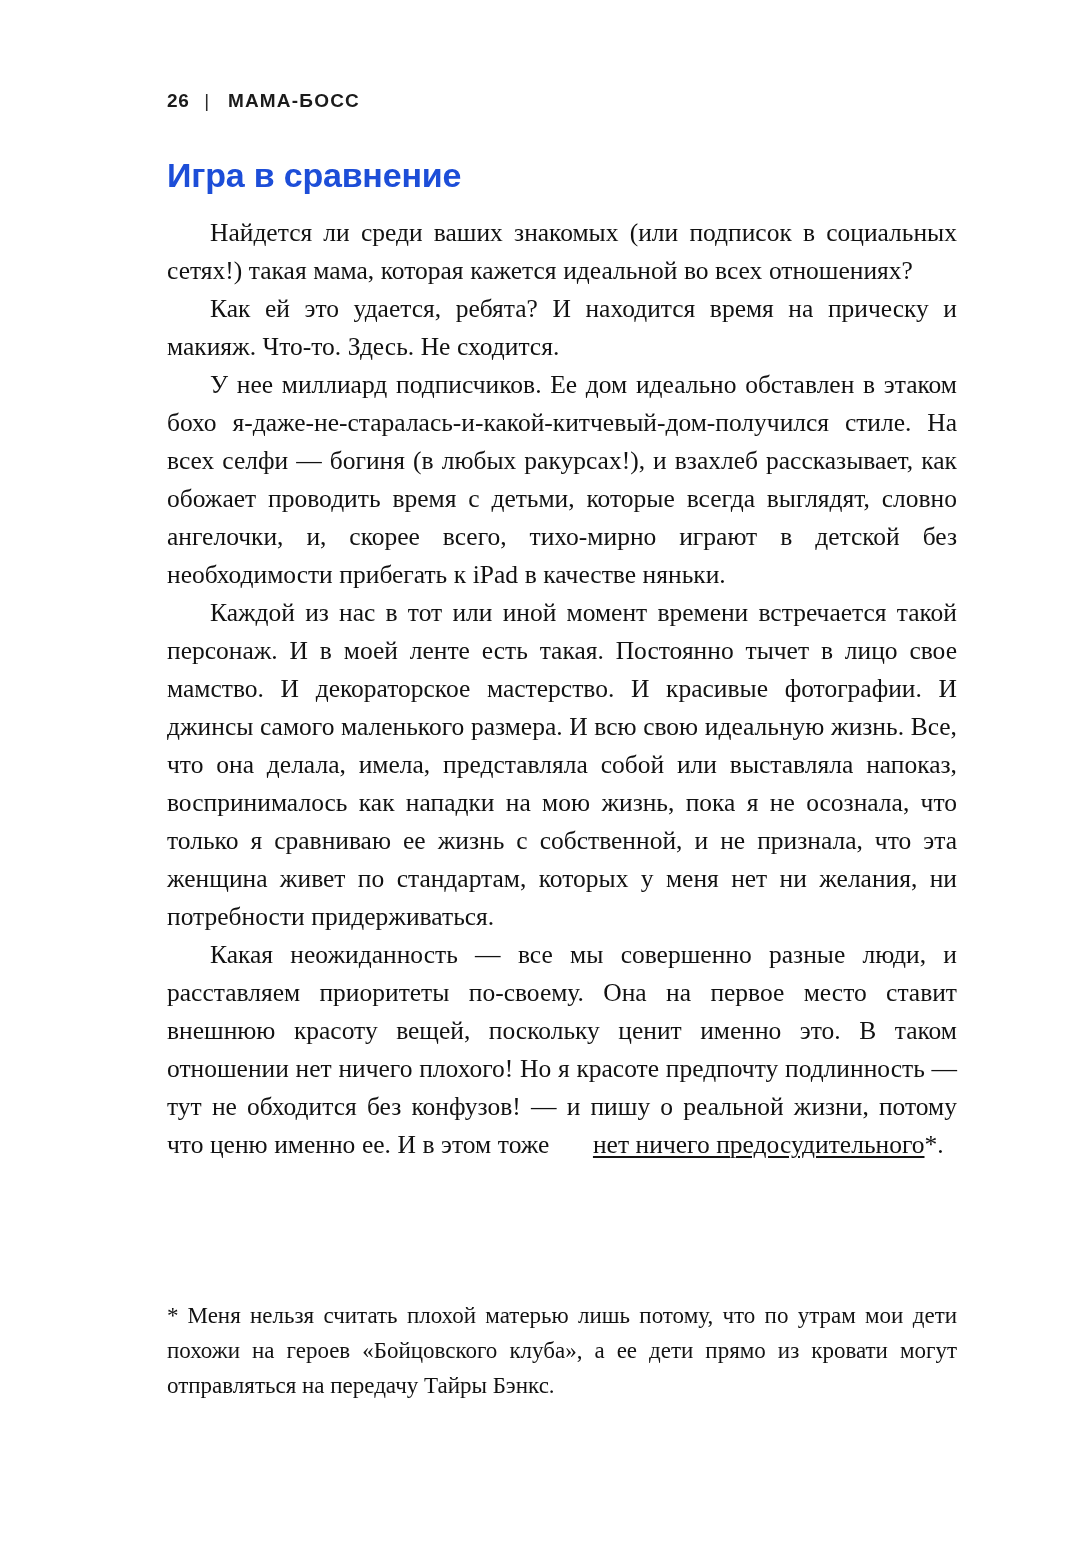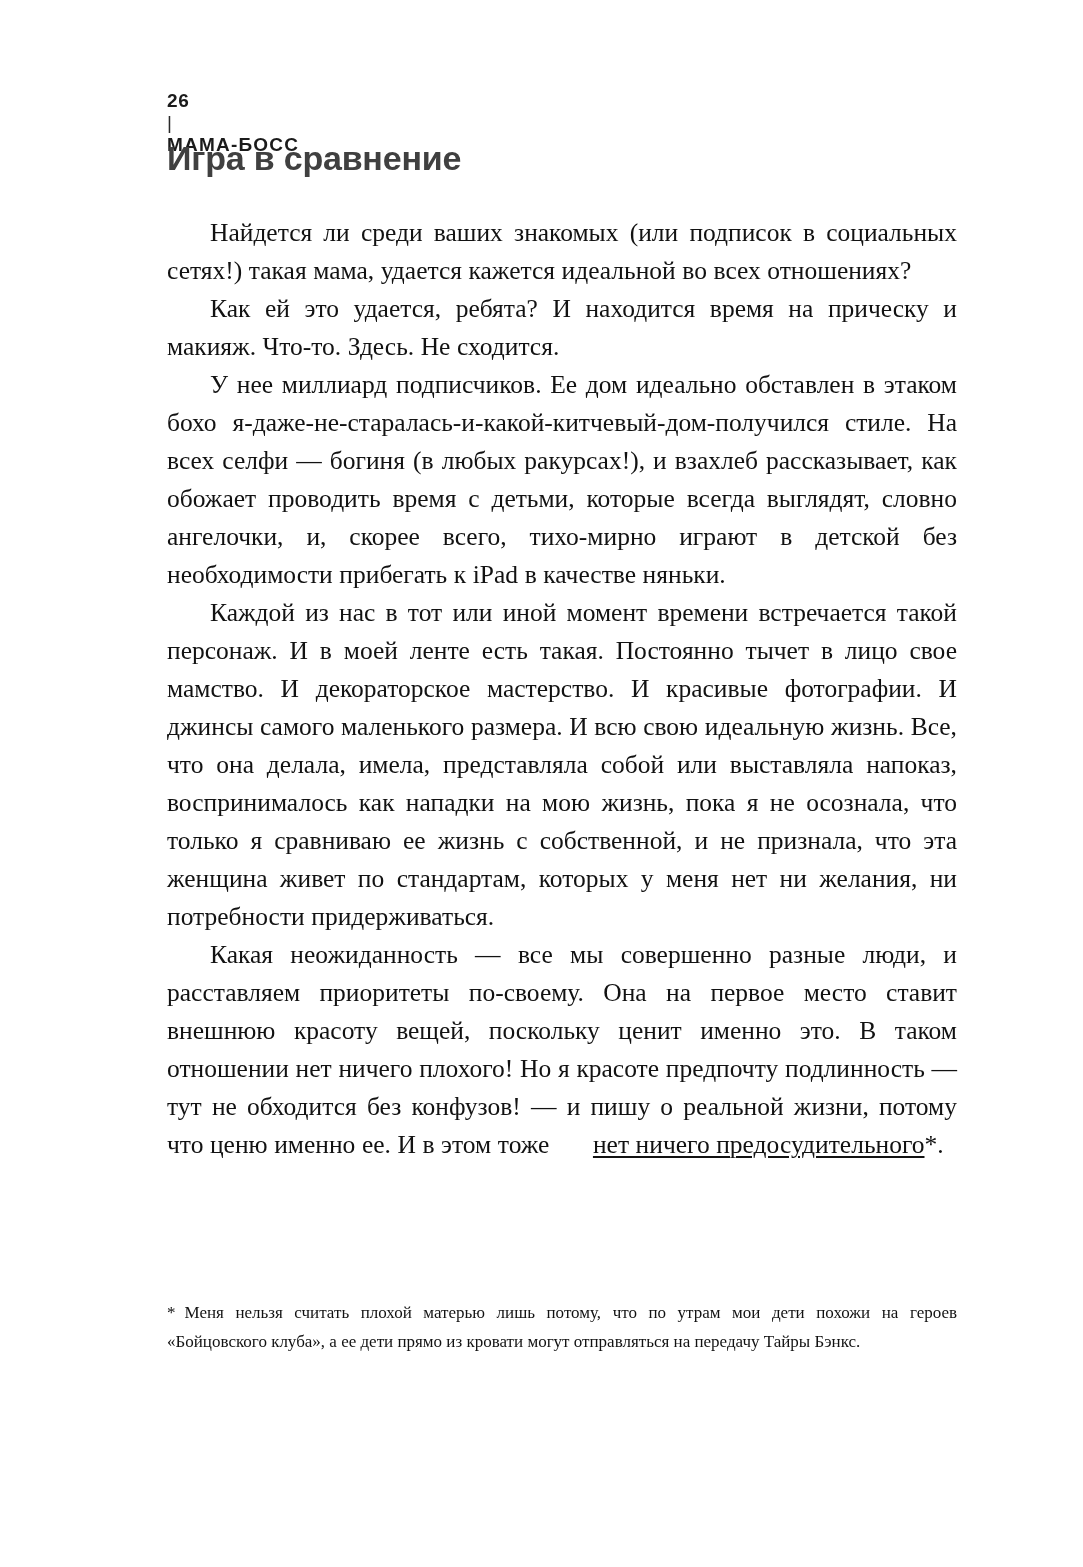--- a/index.html
+++ b/index.html
@@ -27,46 +27,45 @@
     left: 167px;
     top: 90px;
     display: flex;
     align-items: baseline;
     font-family: "Liberation Sans", "DejaVu Sans", sans-serif;
     font-weight: bold;
     font-size: 19px;
     letter-spacing: 0.6px;
     color: #1b1b1b;
     white-space: nowrap;
-    flex-direction: column;
   }
   .running-head .page-number {
     margin-right: 15px;
   }
   .running-head .rule {
     margin-right: 18px;
     font-weight: 400;
     color: #2a2a2a;
   }
   .running-head .book-title {
     letter-spacing: 1.2px;
   }
 
   
   .section-heading {
     position: absolute;
     left: 167px;
-    top: 138px;
+    top: 155px;
     margin: 0;
     font-family: "Liberation Sans", "DejaVu Sans", sans-serif;
     font-weight: bold;
     font-size: 34px;
     line-height: 40px;
     letter-spacing: -0.2px;
-    color: #404040;
+    color: #1d4ed8;
     white-space: nowrap;
   }
 
   
   .body-copy {
     position: absolute;
     left: 167px;
     top: 214px;
     width: 790px;
   }
@@ -102,22 +101,22 @@
   
   .footnote {
     position: absolute;
     left: 167px;
     top: 1298px;
     width: 790px;
   }
 
   .footnote p {
     margin: 0;
-    font-size: 17px;
-    line-height: 29px;
+    font-size: 23px;
+    line-height: 35px;
     text-align: justify;
     text-indent: 0;
   }
 
   .footnote .fn-star {
     margin-right: 9px;
   }
 </style>
 </head>
 <body>
@@ -126,21 +125,21 @@
 
   <div class="running-head">
     <span class="page-number">26</span>
     <span class="rule">|</span>
     <span class="book-title">МАМА-БОСС</span>
   </div>
 
   <h1 class="section-heading">Игра в сравнение</h1>
 
   <div class="body-copy">
-    <p>Найдется ли среди ваших знакомых (или подписок в социальных сетях!) такая мама, удается кажется идеальной во всех отношениях?</p>
+    <p>Найдется ли среди ваших знакомых (или подписок в социальных сетях!) такая мама, которая кажется идеальной во всех отношениях?</p>
     <p>Как ей это удается, ребята? И находится время на прическу и макияж. Что-то. Здесь. Не сходится.</p>
     <p>У нее миллиард подписчиков. Ее дом идеально обставлен в этаком бохо я-даже-не-старалась-и-какой-китчевый-дом-получился стиле. На всех селфи — богиня (в любых ракурсах!), и взахлеб рассказывает, как обожает проводить время с детьми, которые всегда выглядят, словно ангелочки, и, скорее всего, тихо-мирно играют в детской без необходимости прибегать к iPad в качестве няньки.</p>
     <p>Каждой из нас в тот или иной момент времени встречается такой персонаж. И в моей ленте есть такая. Постоянно тычет в лицо свое мамство. И декораторское мастерство. И красивые фотографии. И джинсы самого маленького размера. И всю свою идеальную жизнь. Все, что она делала, имела, представляла собой или выставляла напоказ, воспринималось как нападки на мою жизнь, пока я не осознала, что только я сравниваю ее жизнь с собственной, и не признала, что эта женщина живет по стандартам, которых у меня нет ни желания, ни потребности придерживаться.</p>
     <p><span>Какая неожиданность — все мы совершенно разные люди, и расставляем приоритеты по-своему. Она на первое место ставит внешнюю красоту вещей, поскольку ценит именно это. В таком отношении нет ничего плохого! Но я красоте предпочту подлинность — тут не обходится без конфузов! — и пишу о реальной жизни, потому что ценю именно ее. И в этом тоже </span><span class="underlined">нет ничего предосудительного</span><sup class="footnote-marker">*</sup><span>.</span></p>
   </div>
 
   <div class="footnote">
     <p><span class="fn-star">*</span><span>Меня нельзя считать плохой матерью лишь потому, что по утрам мои дети похожи на героев «Бойцовского клуба», а ее дети прямо из кровати могут отправляться на передачу Тайры Бэнкс.</span></p>
   </div>
 

